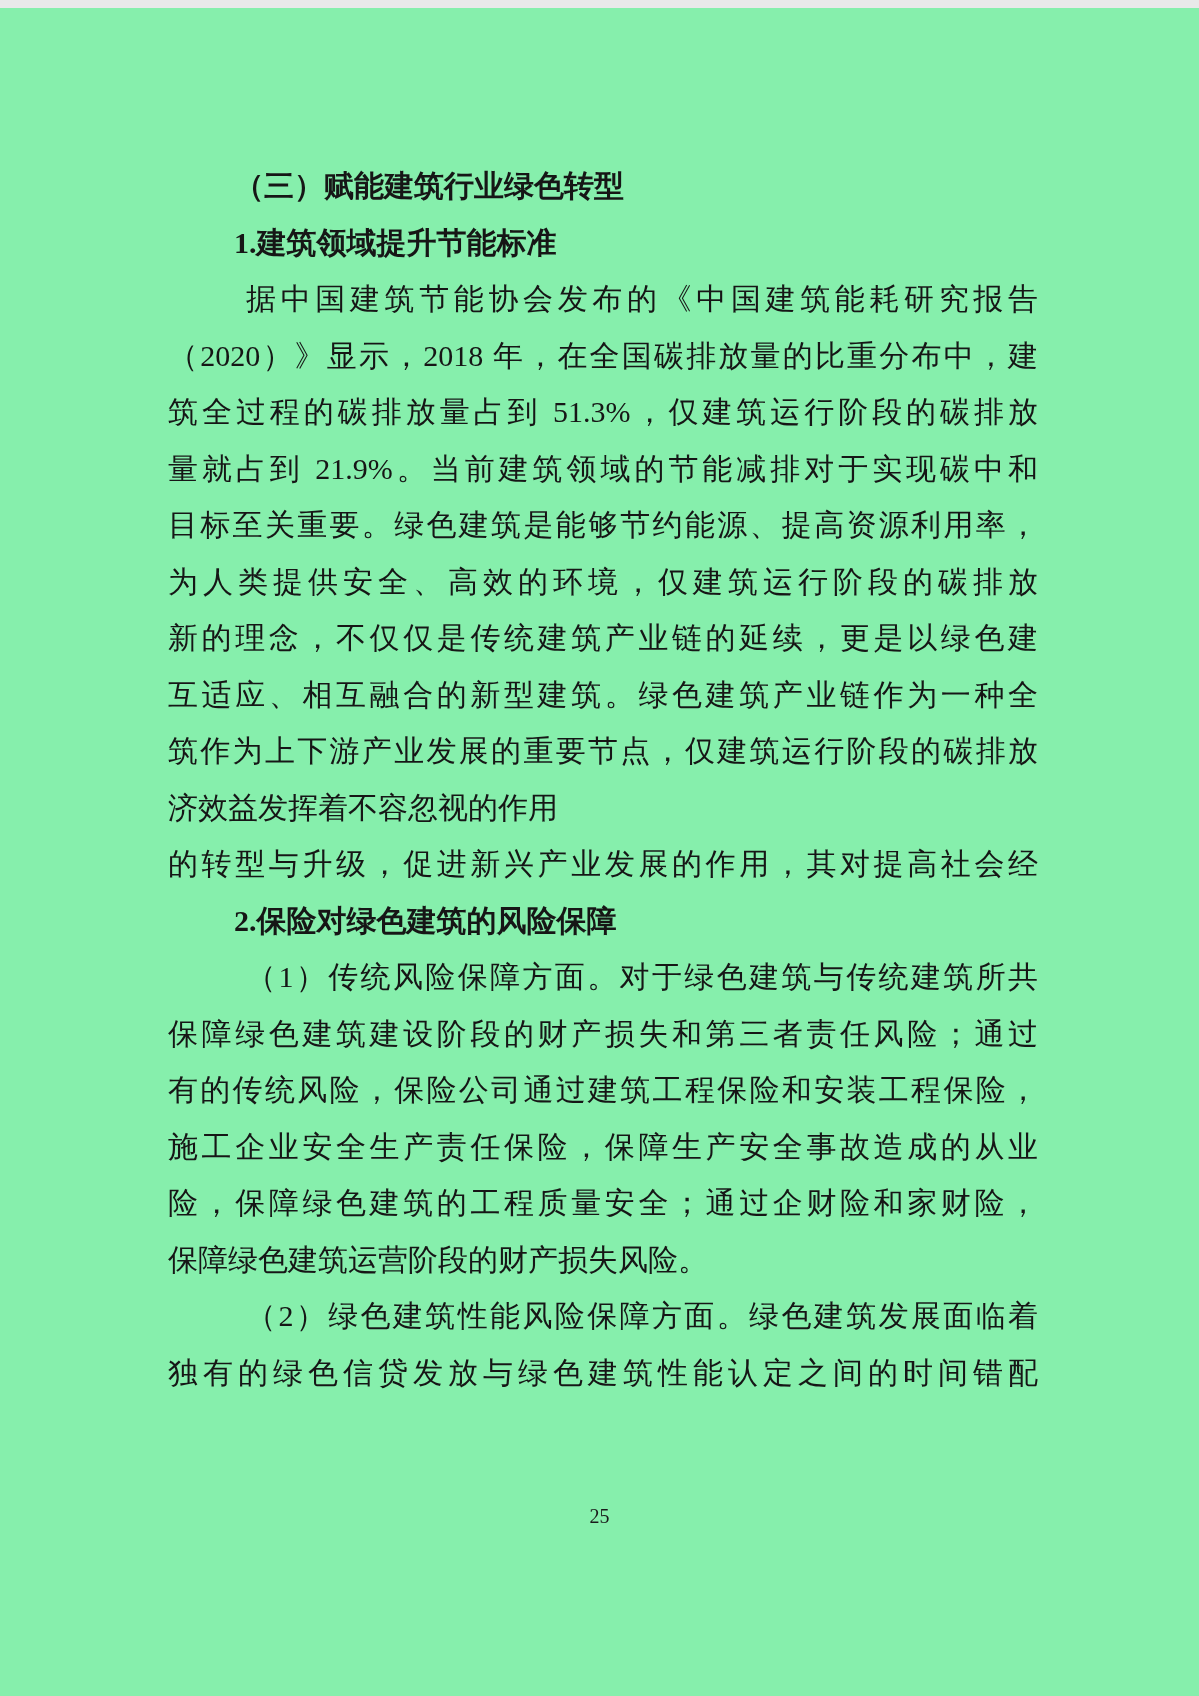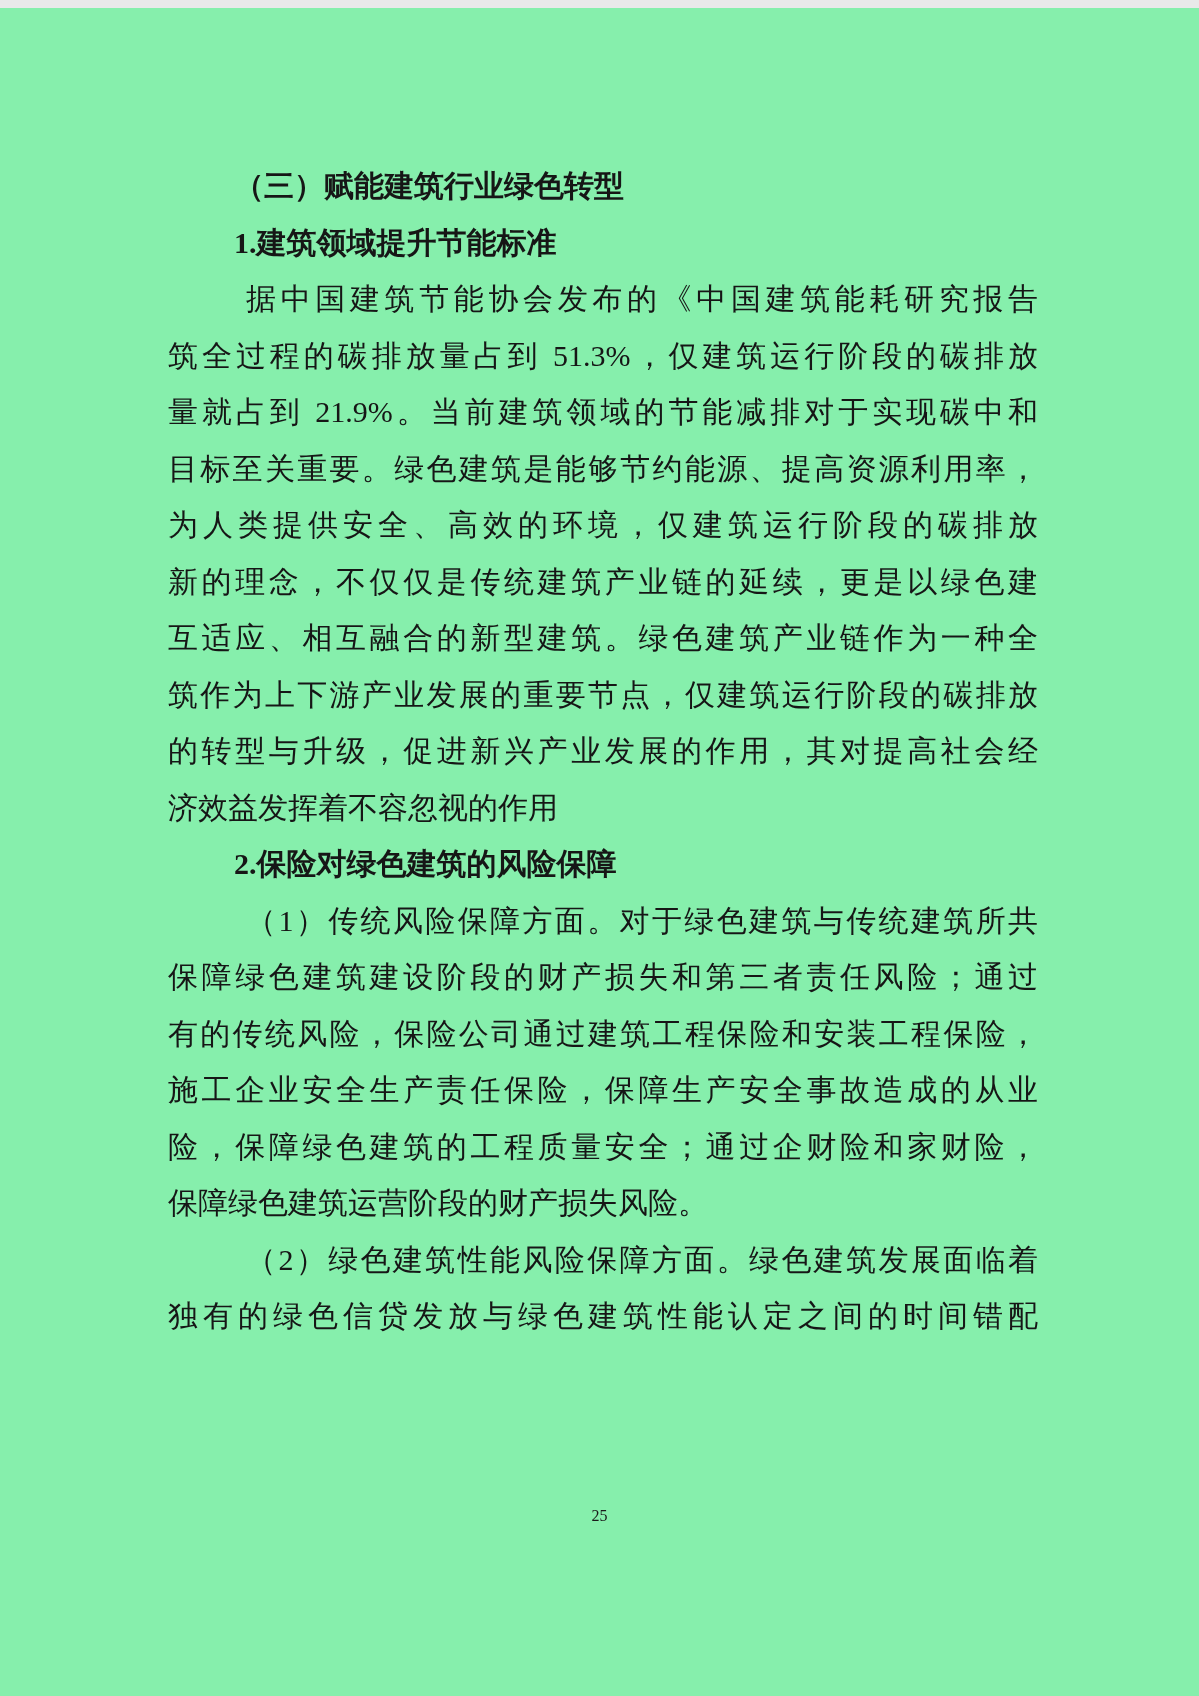--- a/index.html
+++ b/index.html
@@ -44,42 +44,43 @@
     text-indent: 66px;
     text-align: left;
     text-align-last: auto;
   }
   .pagenum {
     position: absolute;
     top: 1492px;
     left: 0;
     width: 100%;
     text-align: center;
-    font-size: 16px;
+    font-size: 20px;
     line-height: 32px;
     color: #1a1a1a;
   }
 </style>
 </head>
 <body>
 
 <div class="page">
   <div class="content">
     <div class="l hd">（三）赋能建筑行业绿色转型</div>
     <div class="l hd">1.建筑领域提升节能标准</div>
     <div class="l ind sp">据中国建筑节能协会发布的《中国建筑能耗研究报告</div>
+    <div class="l sp">（2020）》显示，2018 年，在全国碳排放量的比重分布中，建</div>
     <div class="l sp">筑全过程的碳排放量占到 51.3%，仅建筑运行阶段的碳排放</div>
     <div class="l sp">量就占到 21.9%。当前建筑领域的节能减排对于实现碳中和</div>
     <div class="l sp">目标至关重要。绿色建筑是能够节约能源、提高资源利用率，</div>
     <div class="l sp">为人类提供安全、高效的环境，仅建筑运行阶段的碳排放</div>
     <div class="l sp">新的理念，不仅仅是传统建筑产业链的延续，更是以绿色建</div>
     <div class="l sp">互适应、相互融合的新型建筑。绿色建筑产业链作为一种全</div>
     <div class="l sp">筑作为上下游产业发展的重要节点，仅建筑运行阶段的碳排放</div>
+    <div class="l">济效益发挥着不容忽视的作用</div>
     <div class="l sp">的转型与升级，促进新兴产业发展的作用，其对提高社会经</div>
-    <div class="l">济效益发挥着不容忽视的作用</div>
     <div class="l hd">2.保险对绿色建筑的风险保障</div>
     <div class="l ind sp">（1）传统风险保障方面。对于绿色建筑与传统建筑所共</div>
     <div class="l sp">保障绿色建筑建设阶段的财产损失和第三者责任风险；通过</div>
     <div class="l sp">有的传统风险，保险公司通过建筑工程保险和安装工程保险，</div>
     <div class="l sp">施工企业安全生产责任保险，保障生产安全事故造成的从业</div>
     <div class="l sp">险，保障绿色建筑的工程质量安全；通过企财险和家财险，</div>
     <div class="l">保障绿色建筑运营阶段的财产损失风险。</div>
     <div class="l ind sp">（2）绿色建筑性能风险保障方面。绿色建筑发展面临着</div>
     <div class="l sp">独有的绿色信贷发放与绿色建筑性能认定之间的时间错配</div>
   </div>

